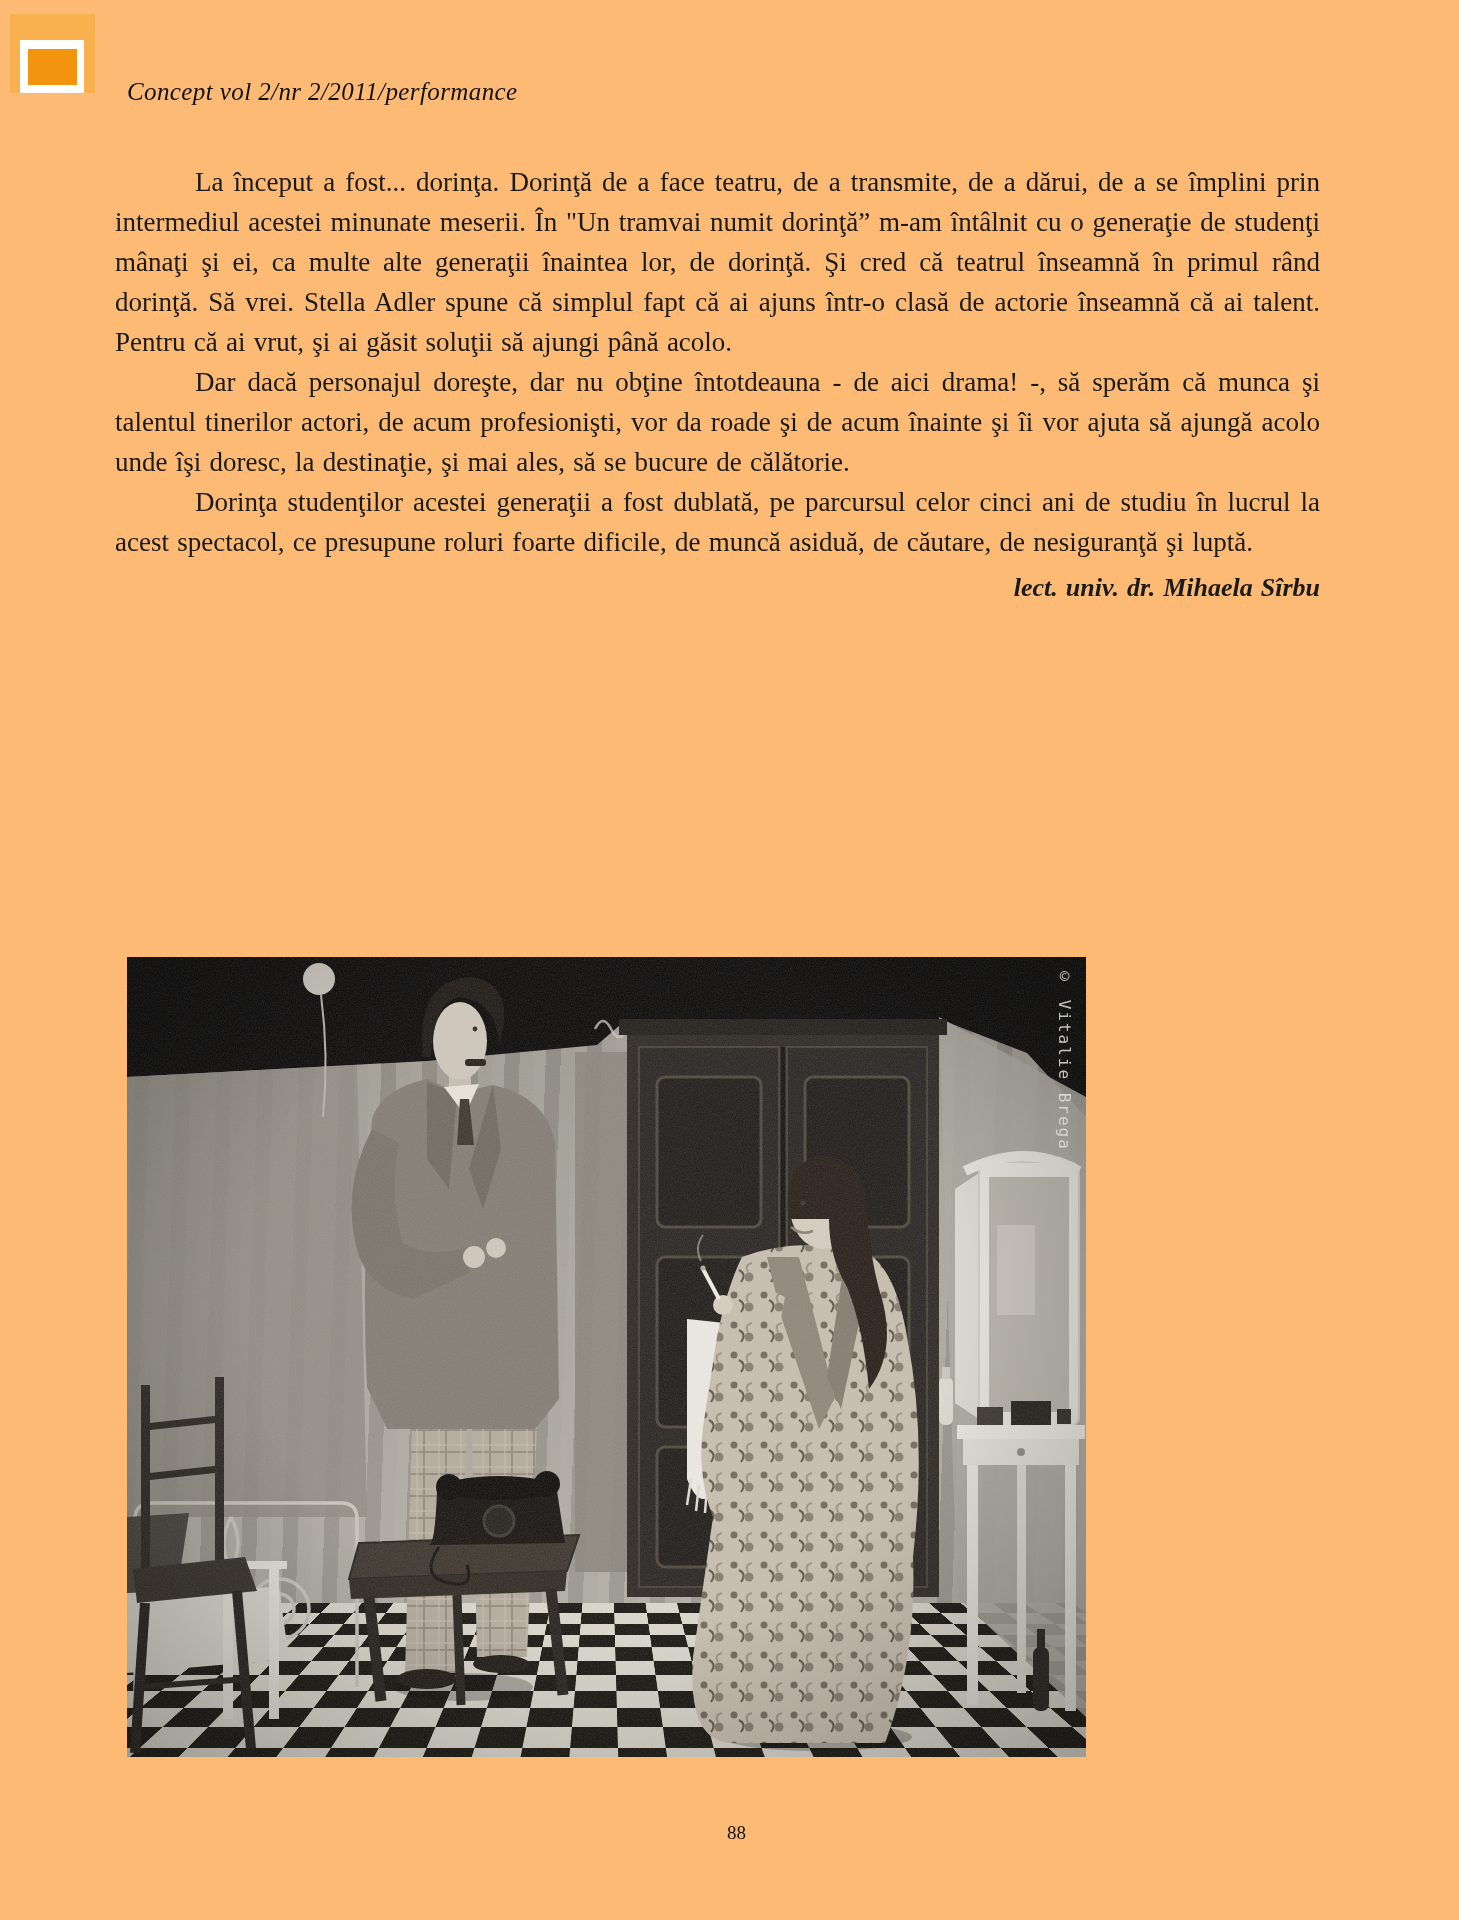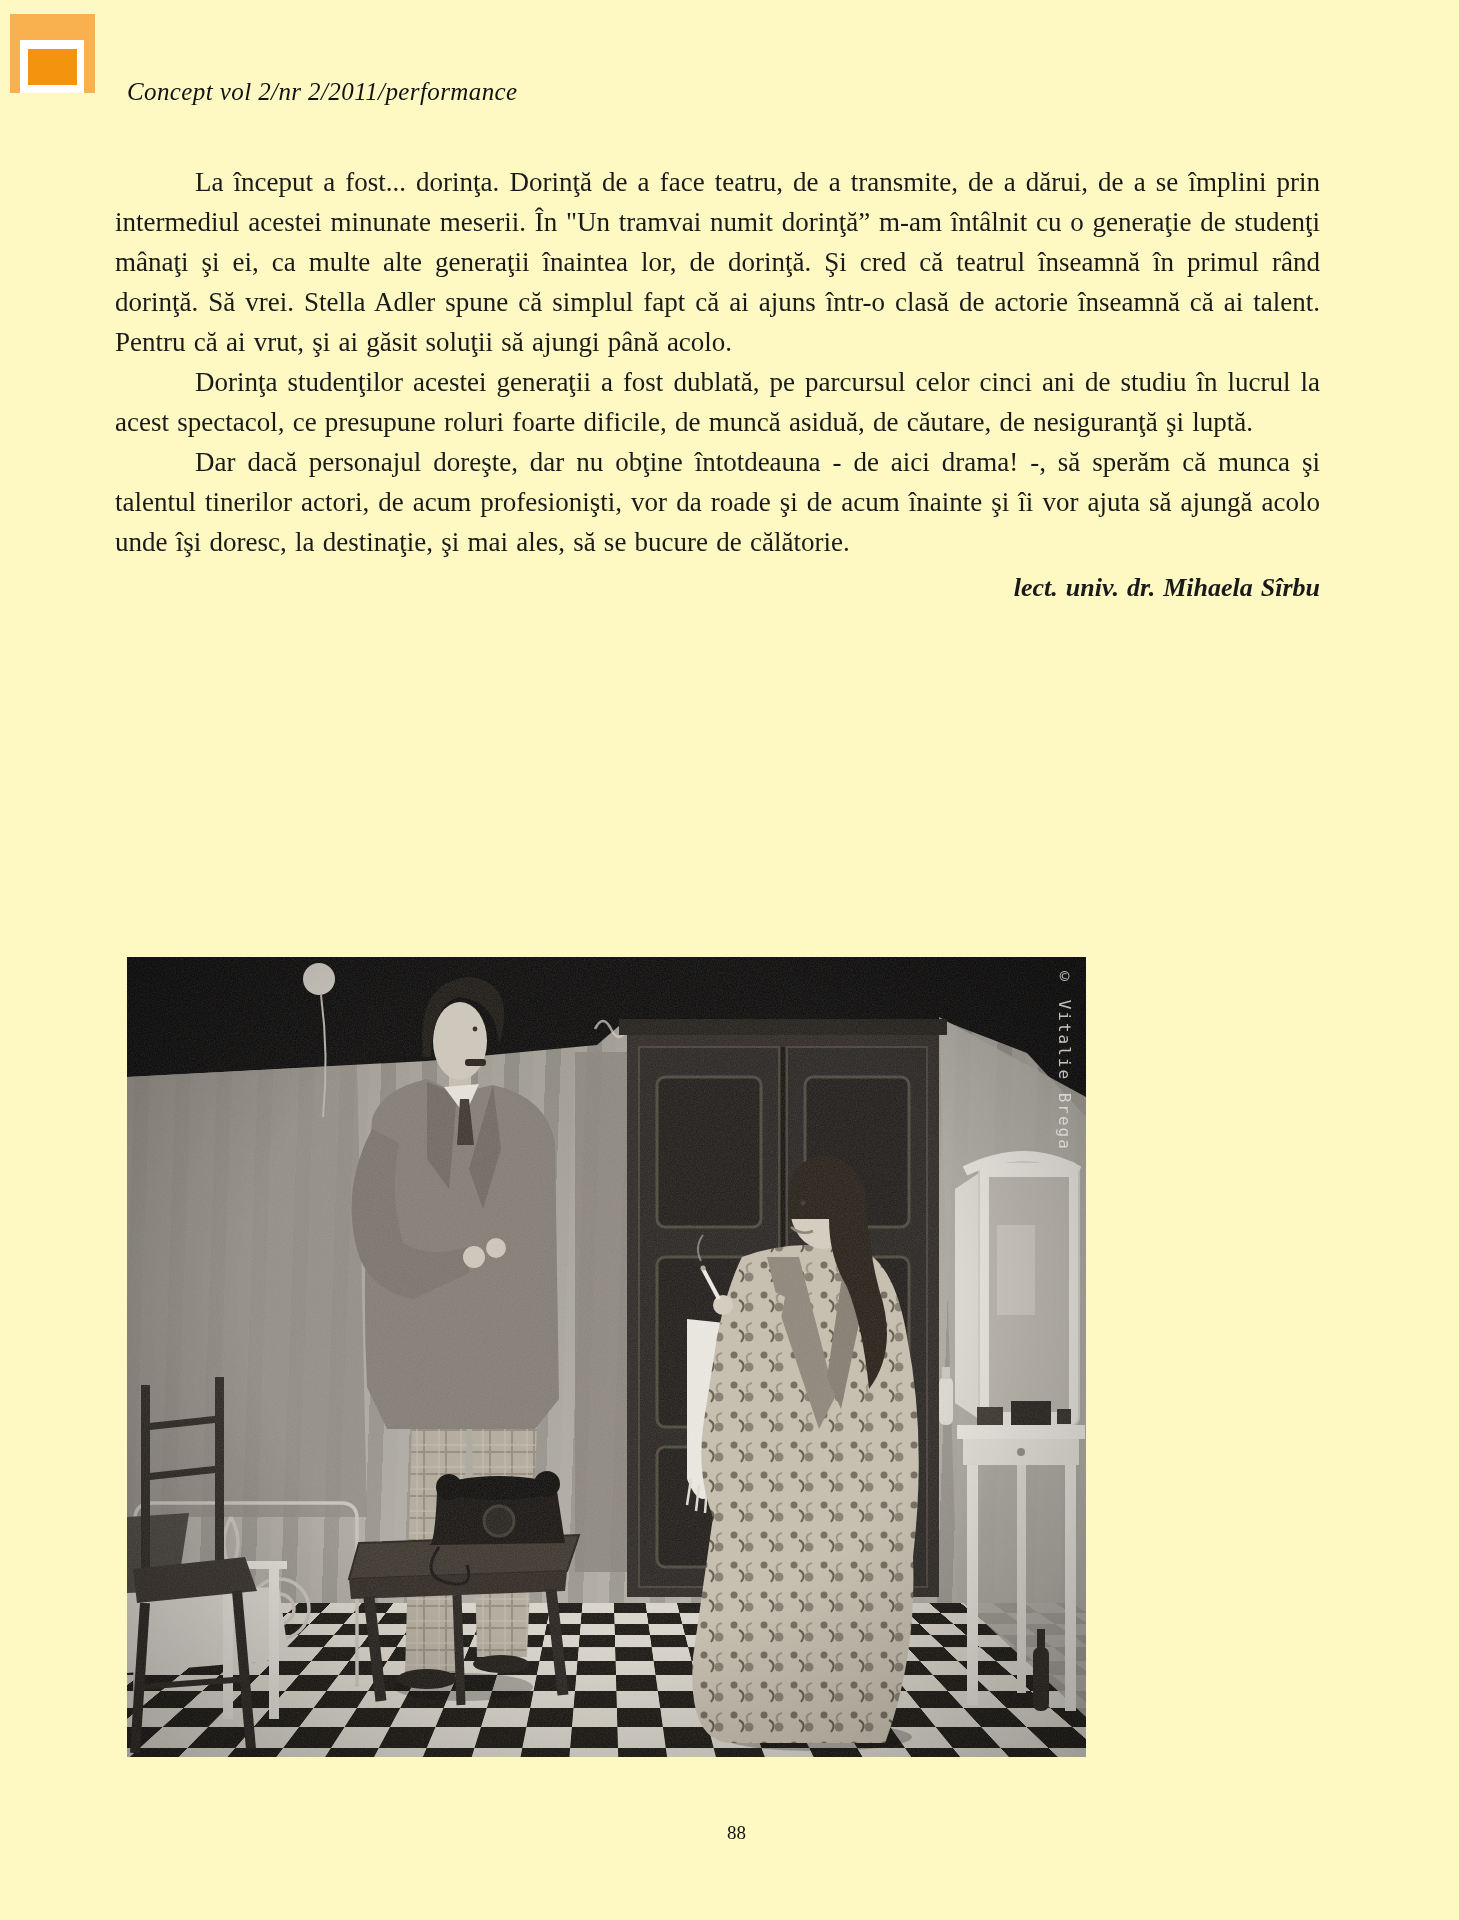--- a/index.html
+++ b/index.html
@@ -1,21 +1,21 @@
 <!DOCTYPE html>
 <html><head>
 <meta charset="utf-8">
 <style>
   * { margin: 0; padding: 0; box-sizing: border-box; }
   html, body { background: #ffffff; }
   .page {
     position: relative;
     width: 1459px;
     height: 1920px;
-    background: #fef9c3;
+    background: #fdba74;
     overflow: hidden;
     font-family: "Liberation Serif", "DejaVu Serif", serif;
     color: #1a1a1a;
   }
 
   
   .logo { position: absolute; left: 10px; top: 14px; width: 85px; height: 79px; background: #F8B14E; }
   .logo .notch { position: absolute; left: 10px; top: 26px; width: 64px; height: 53px; background: #ffffff; }
   .logo .inner { position: absolute; left: 18px; top: 35px; width: 49px; height: 36px; background: #F2940E; }
 
@@ -85,22 +85,22 @@
 
   <div class="logo">
     <div class="notch"></div>
     <div class="inner"></div>
   </div>
 
   <div class="journal-header">Concept vol 2/nr 2/2011/performance</div>
 
   <div class="bodytext">
     <p>La început a fost... dorinţa. Dorinţă de a face teatru, de a transmite, de a dărui, de a se împlini prin intermediul acestei minunate meserii. În "Un tramvai numit dorinţă”  m-am întâlnit cu o generaţie de studenţi mânaţi şi ei, ca multe alte generaţii înaintea lor, de dorinţă. Şi cred că teatrul înseamnă în primul rând dorinţă. Să vrei. Stella Adler spune că simplul fapt că ai ajuns într-o clasă de actorie înseamnă că ai talent. Pentru că ai vrut, şi ai găsit soluţii să ajungi până acolo.</p>
+    <p>Dar dacă personajul doreşte, dar nu obţine întotdeauna - de aici drama! -, să sperăm că munca şi talentul tinerilor actori, de acum profesionişti, vor da roade şi de acum înainte şi îi vor ajuta să ajungă acolo unde îşi doresc, la destinaţie, şi mai ales, să se bucure de călătorie.</p>
     <p>Dorinţa studenţilor acestei generaţii a fost dublată, pe parcursul celor cinci ani de studiu în lucrul la acest spectacol, ce presupune roluri foarte dificile, de muncă asiduă, de căutare, de nesiguranţă şi luptă.</p>
-    <p>Dar dacă personajul doreşte, dar nu obţine întotdeauna - de aici drama! -, să sperăm că munca şi talentul tinerilor actori, de acum profesionişti, vor da roade şi de acum înainte şi îi vor ajuta să ajungă acolo unde îşi doresc, la destinaţie, şi mai ales, să se bucure de călătorie.</p>
     <div class="signature">lect. univ. dr. Mihaela Sîrbu</div>
   </div>
 
   <figure class="photo">
     <div class="curtain"></div>
     <div class="floor"></div>
 
     <svg class="scene" width="959" height="800" viewBox="0 0 959 800" xmlns="http://www.w3.org/2000/svg">
       <defs>
         <pattern id="plaid" width="22" height="22" patternUnits="userSpaceOnUse">

